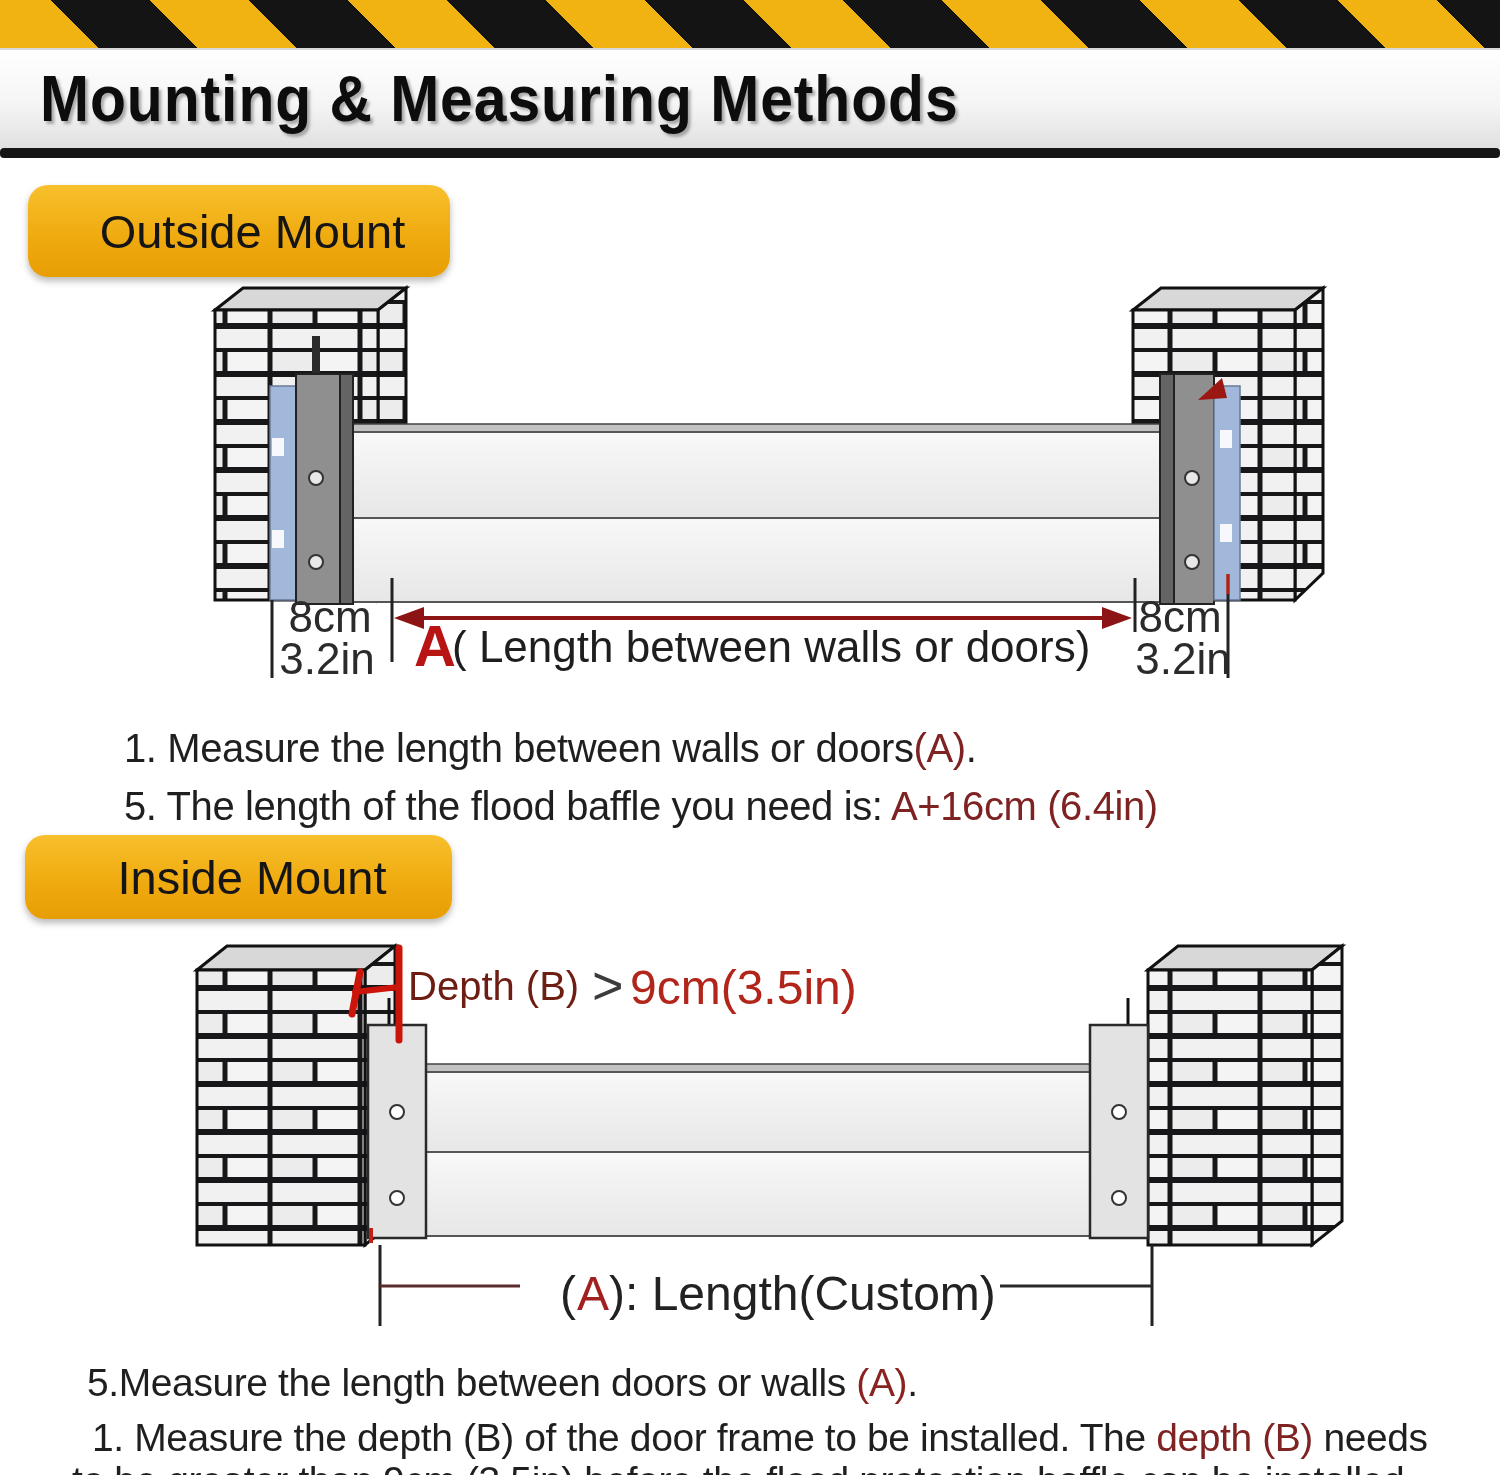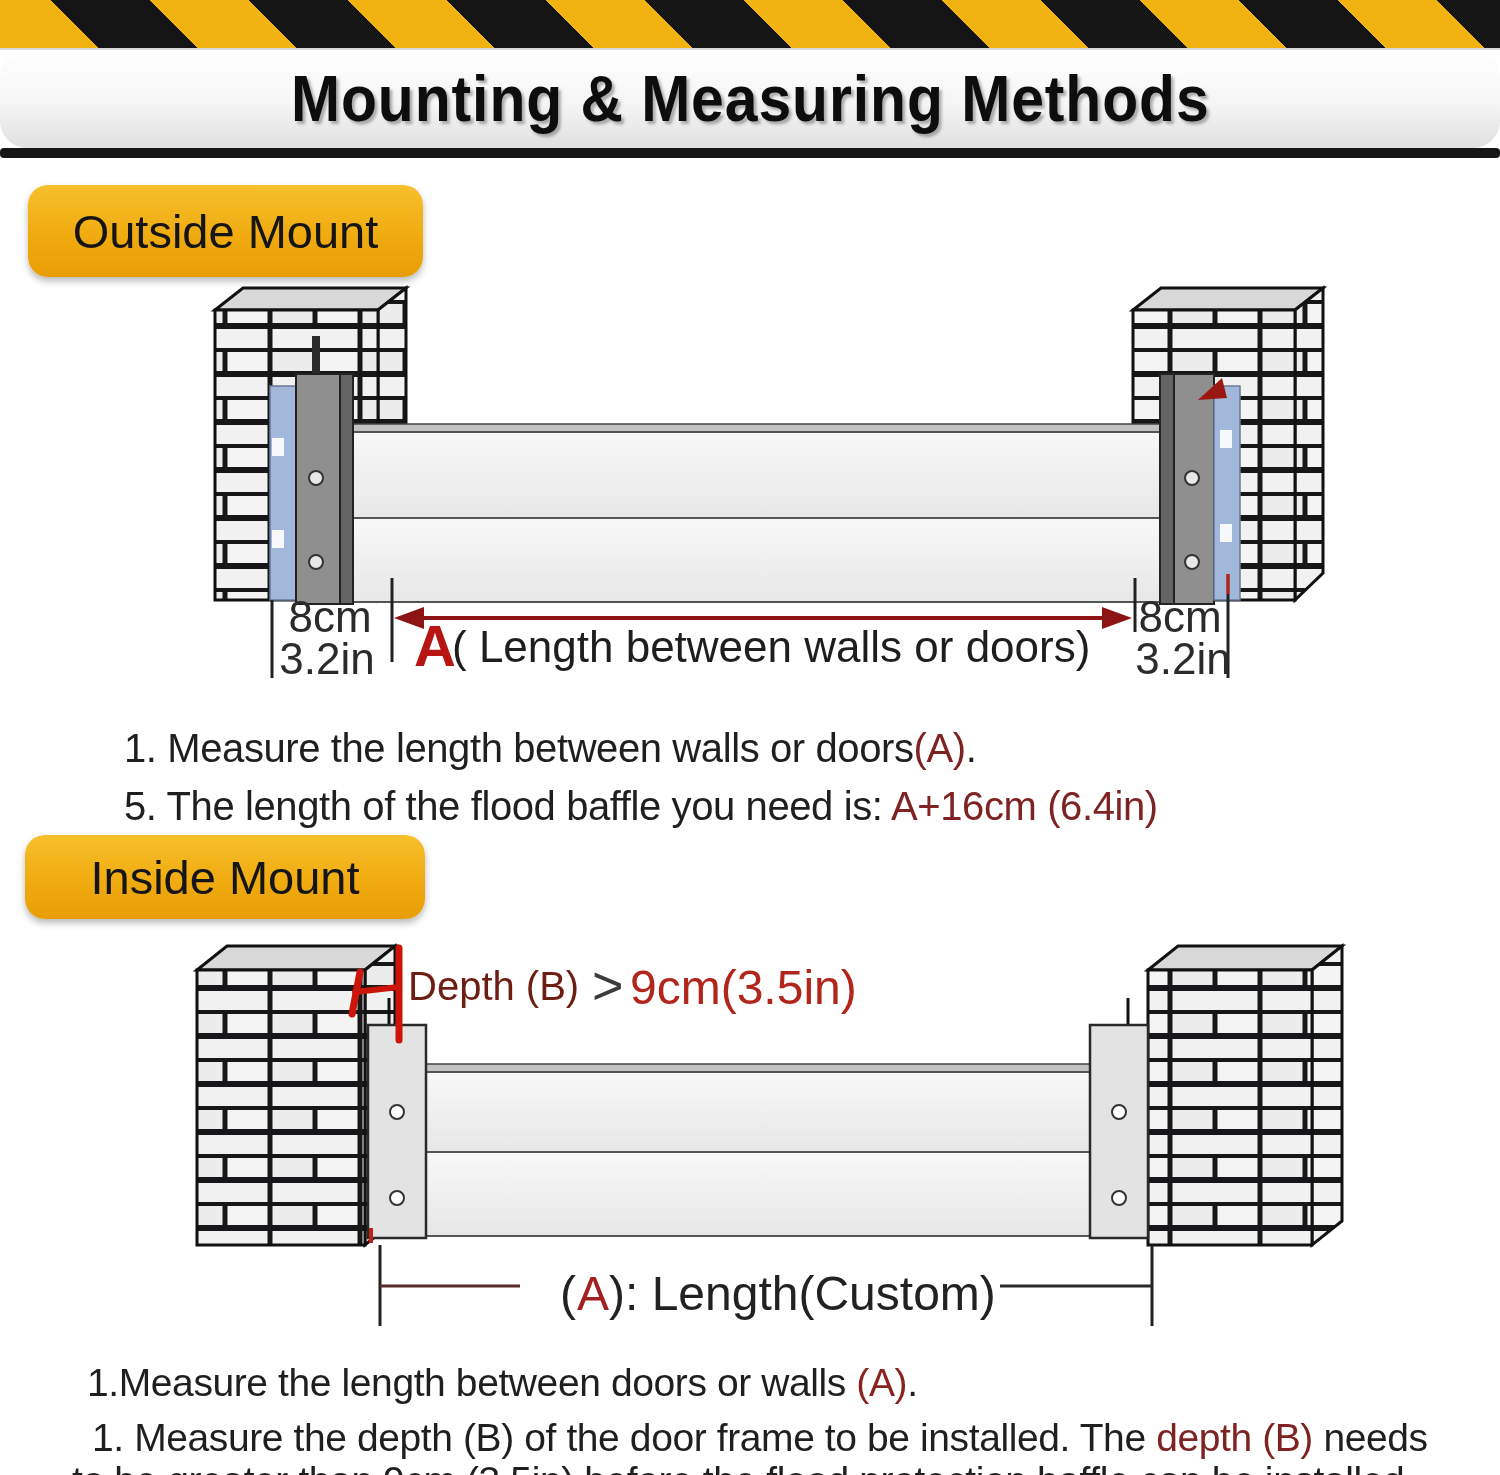--- a/index.html
+++ b/index.html
@@ -11,37 +11,37 @@
   
   .header { position:absolute; top:0; left:0; width:1500px; height:158px; }
   .tape {
     height:48px;
     background:repeating-linear-gradient(45deg,#f0b312 0 70px,#141414 70px 140px);
     border-bottom:2px solid #d9d9d9;
   }
   .title-band {
     height:98px;
     background:linear-gradient(180deg,#ffffff 0%,#f5f5f5 55%,#e0e0e0 100%);
-    display:flex; align-items:center; justify-content:center;border-radius:27px;
+    display:flex; align-items:center; justify-content:flex-start;
   }
   .title {
     margin:0; font-size:64px; font-weight:bold; color:#0d0d0d;
     transform:scaleX(0.92); letter-spacing:1px;
     text-shadow:3px 3px 3px rgba(110,110,110,0.55);
     white-space:nowrap;
   }
   .header-rule { height:10px; background:#161616; border-radius:4px; }
 
   
   .badge {
     position:absolute; border-radius:20px;
     background:linear-gradient(180deg,#f7c02c 0%,#f0ab10 55%,#e79e04 100%);
     box-shadow:0 4px 7px rgba(0,0,0,0.28);
     display:flex; align-items:center; justify-content:center;
-    color:#151515; font-size:47px;
+    color:#151515; font-size:47px;padding-left:27px;
   }
   .badge-outside { left:28px; top:185px; width:395px; height:92px; }
   .badge-inside  { left:25px; top:835px; width:400px; height:84px; }
 
   
   .diagram { position:absolute; left:0; }
   .diagram-outside { top:278px; }
   .diagram-inside  { top:940px; }
   .svg-label { font-family:"Liberation Sans", sans-serif; }
 
@@ -220,17 +220,17 @@
       <line x1="380" y1="346" x2="520" y2="346" stroke="#5c2b2b" stroke-width="3"></line>
       <line x1="1000" y1="346" x2="1152" y2="346" stroke="#2a2a2a" stroke-width="3"></line>
     </g>
 
     <text class="svg-label" x="560" y="370" font-size="48" fill="#222">(</text>
     <text class="svg-label" x="577" y="370" font-size="48" fill="#a32020">A</text>
     <text class="svg-label" x="609" y="370" font-size="48" fill="#222">): Length(Custom)</text>
   </svg>
 
   <div class="steps steps-inside">
-    <p class="step1"><span>1.Measure the length between doors or walls </span><span class="red-a">(A)</span><span>.</span></p>
+    <p class="step1"><span>5.Measure the length between doors or walls </span><span class="red-a">(A)</span><span>.</span></p>
     <p class="step2"><span>1. Measure the depth (B) of the door frame to be installed. The </span><span class="maroon">depth (B)</span><span> needs to be greater than 9cm (3.5in) before the flood protection baffle can be installed.</span></p>
   </div>
 
 </div>
 
 </body></html>

